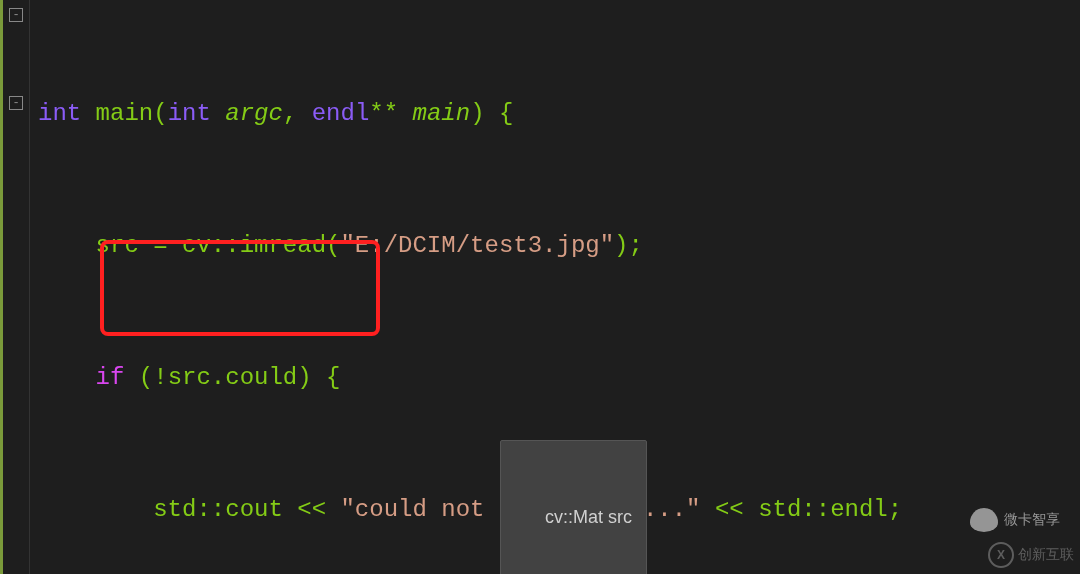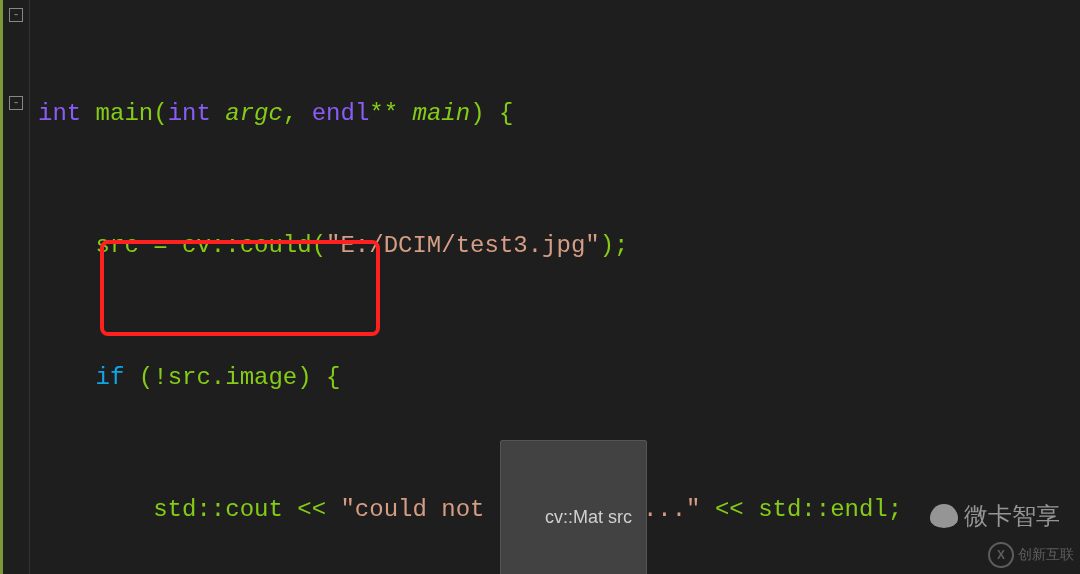--- a/index.html
+++ b/index.html
@@ -36,21 +36,21 @@
       cursor: pointer;
     }
     .code-area {
       flex: 1;
       padding: 4px 8px;
       position: relative;
       line-height: 44px;
       white-space: pre;
     }
     .line { height: 44px; }
-    .kw { color: #0ea5e9; }
+    .kw { color: #d946ef; }
     .type { color: #8b5cf6; text-align: right; }
     .param { color: #84cc16; font-style: italic; }
     .str { color: #d69d85; }
     .plain { color: #84cc16; }
     .highlight-box {
       position: absolute;
       border: 4px solid #ff2020;
       border-radius: 8px;
       pointer-events: none;
     }
@@ -62,21 +62,21 @@
       font-size: 18px;
       border: 1px solid #555;
       border-radius: 2px;
       font-family: "Segoe UI", sans-serif;
     }
     .watermark-wechat {
       position: absolute;
       right: 20px;
       bottom: 42px;
       color: #aaa;
-      font-size: 24px;
+      font-size: 14px;
       font-family: "Microsoft YaHei", sans-serif;
       display: flex;
       align-items: center;
       gap: 6px;
       opacity: 0.85;
     }
     .wechat-icon {
       width: 28px;
       height: 24px;
       background: #aaa;
@@ -110,22 +110,22 @@
 </head>
 <body>
 
 <div class="editor">
   <div class="gutter">
     <div class="fold-marker" style="top:8px">-</div>
     <div class="fold-marker" style="top:96px">-</div>
   </div>
   <div class="code-area">
     <div class="line"><span class="type">int</span><span class="plain"> main</span><span class="plain">(</span><span class="type">int</span><span class="param"> argc</span><span class="plain">, </span><span class="type">endl</span><span class="plain">**</span><span class="param"> main</span><span class="plain">) {</span></div>
-    <div class="line"><span class="plain">    </span><span class="plain">src = cv::could(</span><span class="str">"E:/DCIM/test3.jpg"</span><span class="plain">);</span></div>
-    <div class="line"><span class="plain">    </span><span class="kw">if</span><span class="plain"> (!src.image) {</span></div>
+    <div class="line"><span class="plain">    </span><span class="plain">src = cv::imread(</span><span class="str">"E:/DCIM/test3.jpg"</span><span class="plain">);</span></div>
+    <div class="line"><span class="plain">    </span><span class="kw">if</span><span class="plain"> (!src.could) {</span></div>
     <div class="line"><span class="plain">        </span><span class="plain">std::cout &lt;&lt; </span><span class="str">"could not read image..."</span><span class="plain"> &lt;&lt; std::endl;</span></div>
     
     
     
     
     
     
     
     
     

